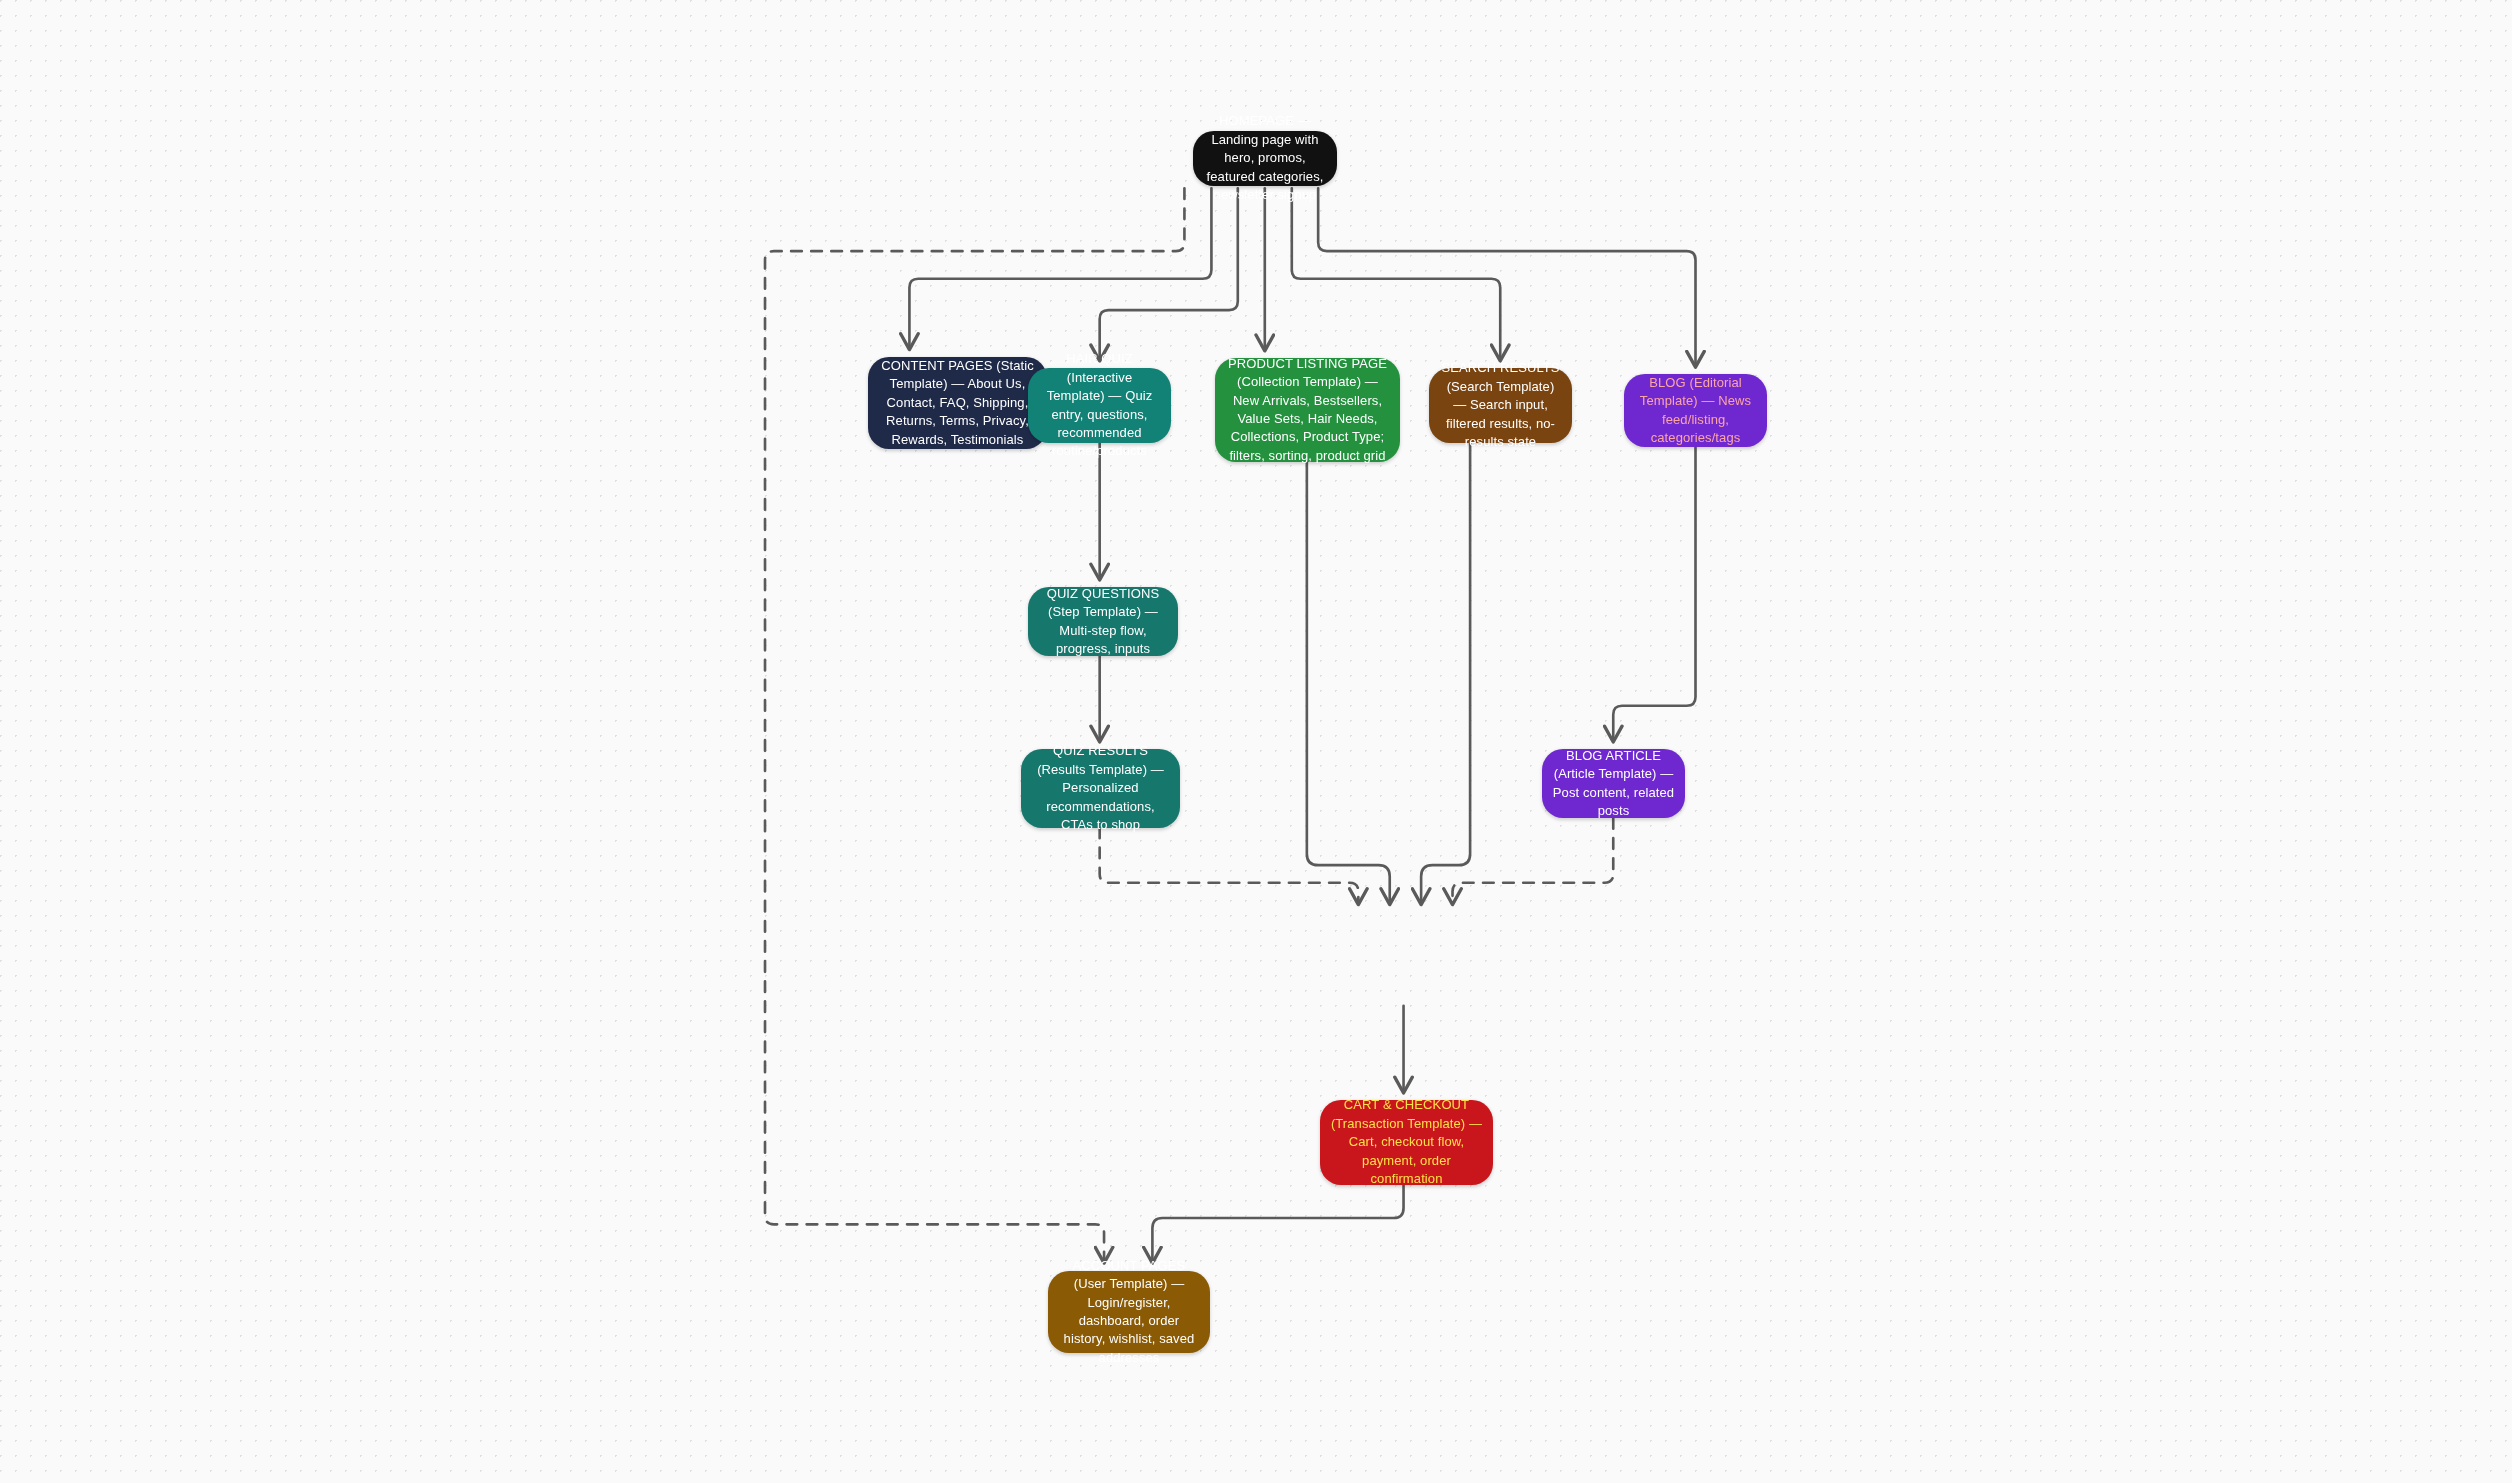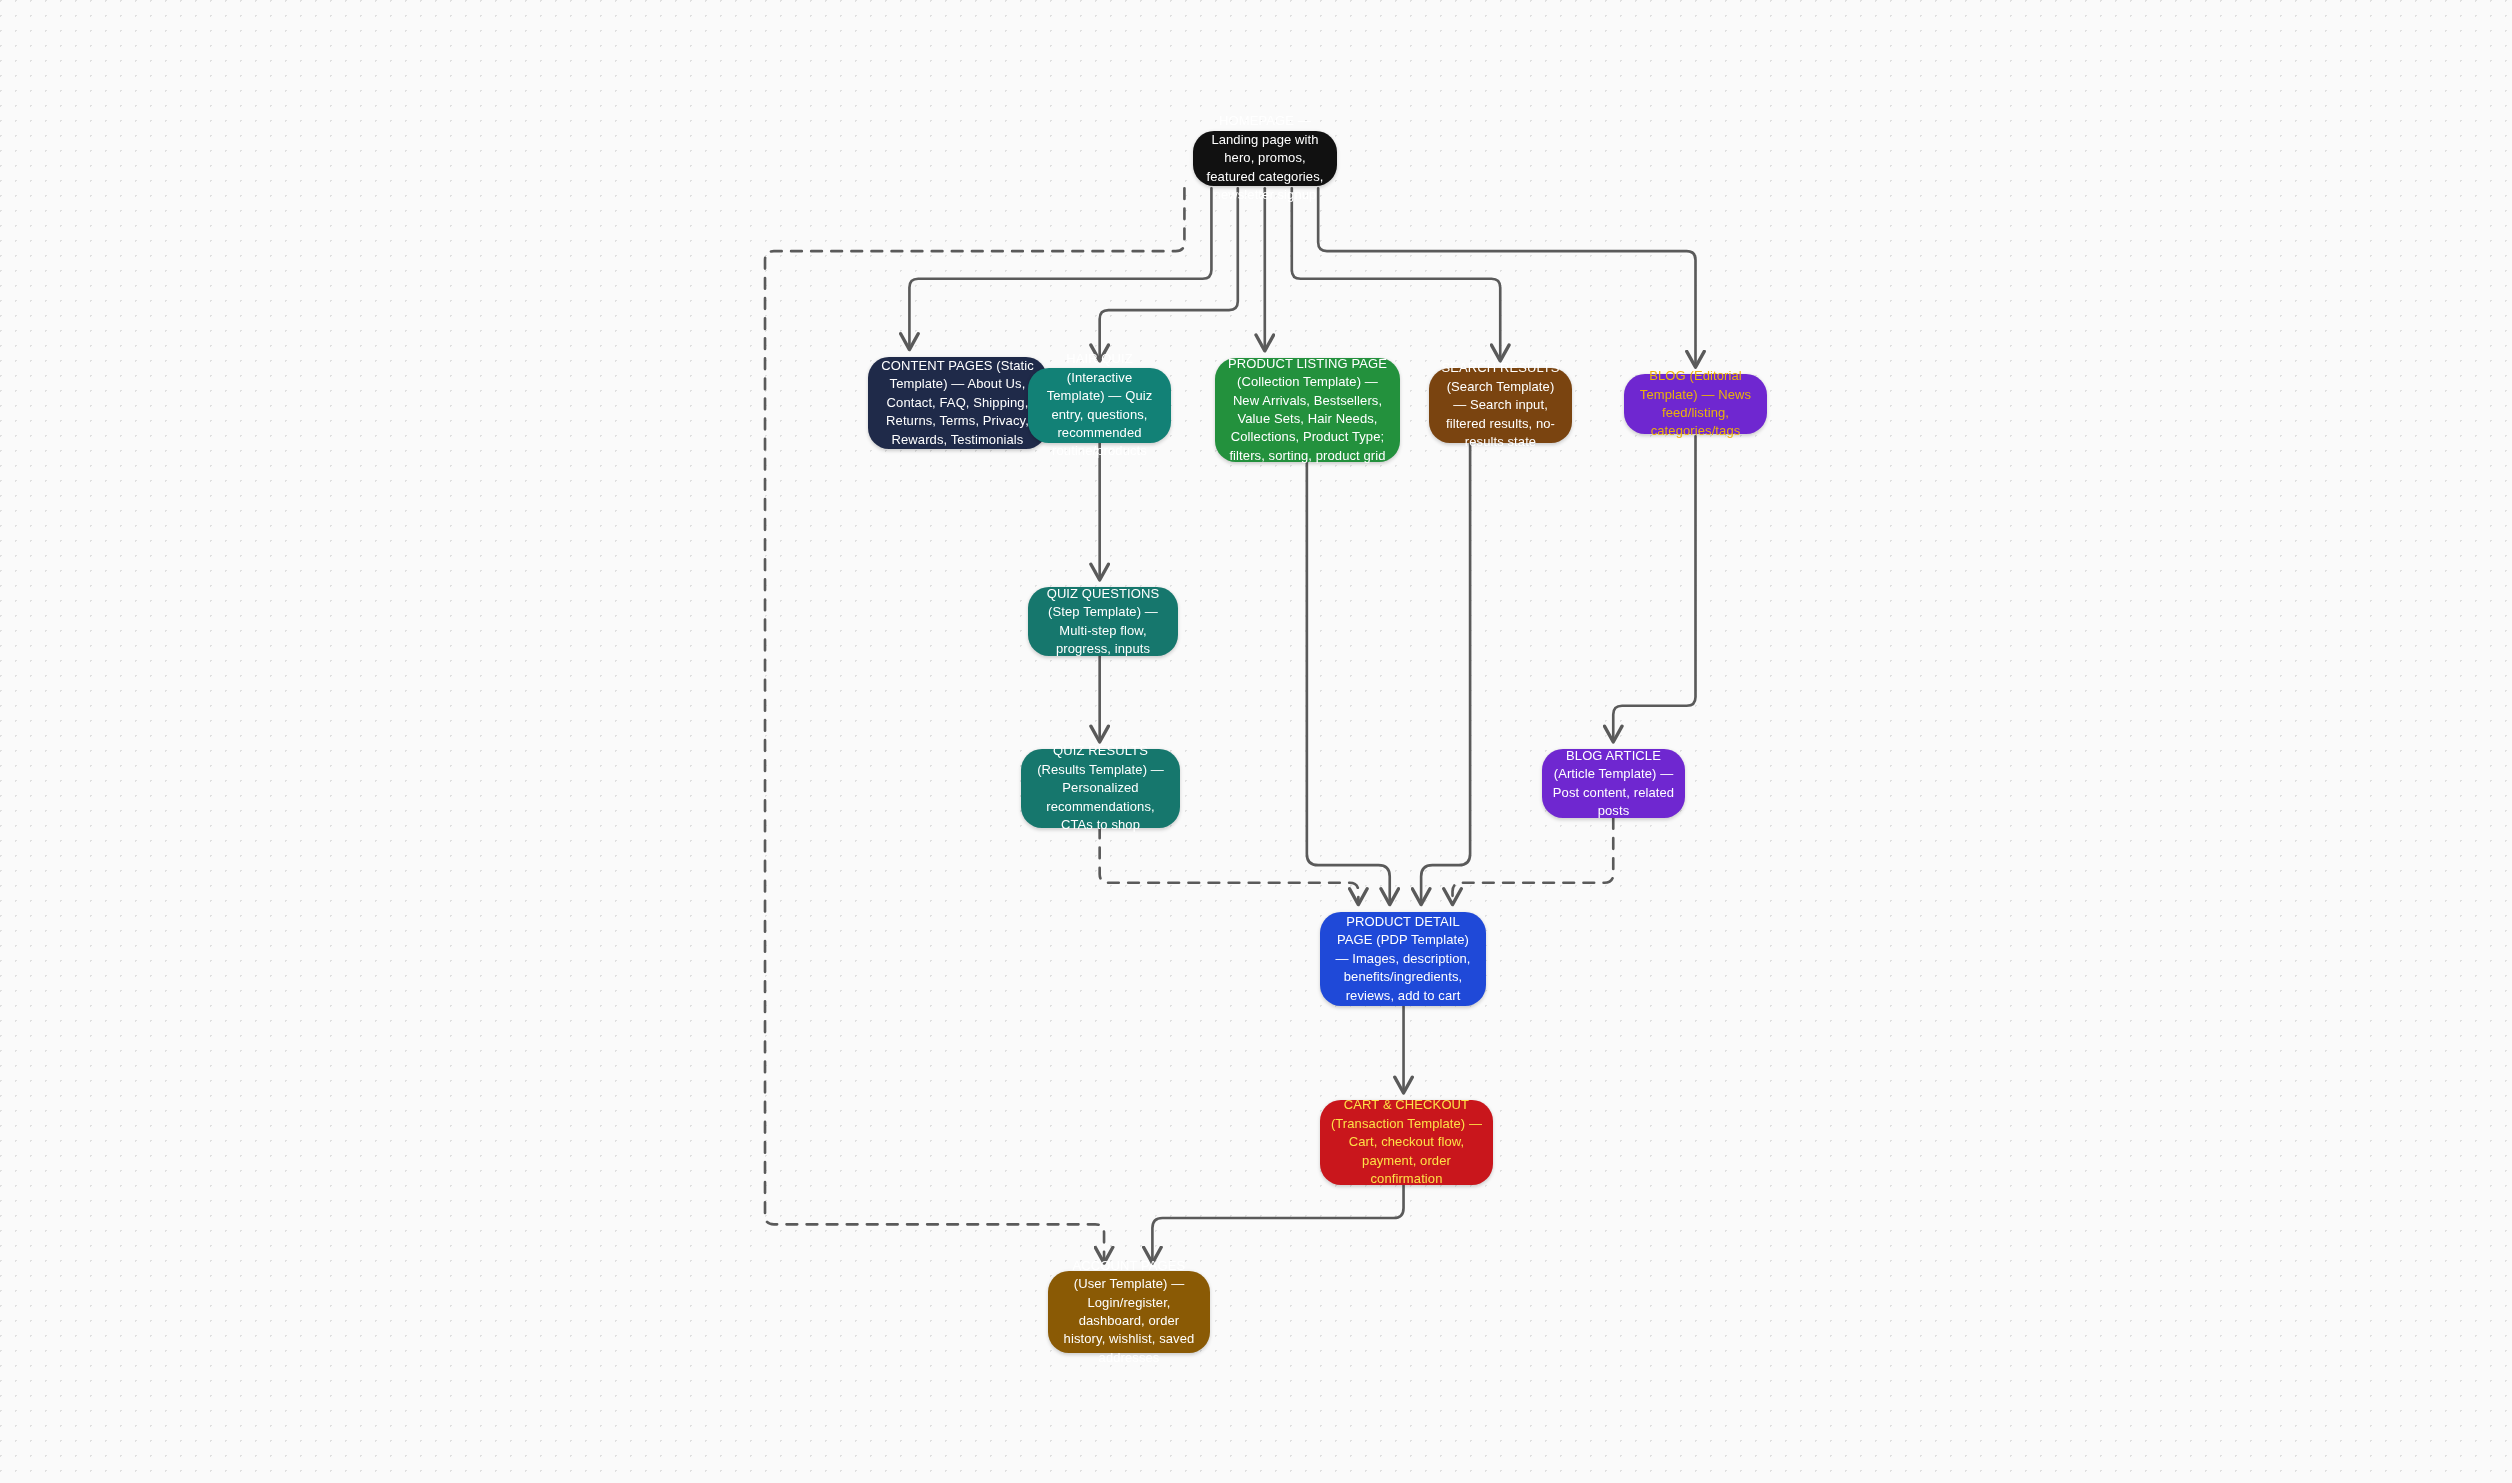--- a/index.html
+++ b/index.html
@@ -101,34 +101,31 @@
   </div>
   <div class="node" style="left: 1028px; top: 368px; width: 143px; height: 75px; background: rgb(18, 129, 118); color: rgb(255, 255, 255);">
     <span class="node-label">HAIR QUIZ (Interactive Template) — Quiz entry, questions, recommended routine/products</span>
   </div>
   <div class="node" style="left: 1215px; top: 358px; width: 185px; height: 104px; background: rgb(35, 145, 61); color: rgb(255, 255, 255);">
     <span class="node-label">PRODUCT LISTING PAGE (Collection Template) — New Arrivals, Bestsellers, Value Sets, Hair Needs, Collections, Product Type; filters, sorting, product grid</span>
   </div>
   <div class="node" style="left: 1429px; top: 368px; width: 143px; height: 75px; background: rgb(122, 68, 16); color: rgb(255, 255, 255);">
     <span class="node-label">SEARCH RESULTS (Search Template) — Search input, filtered results, no-results state</span>
   </div>
-  <div class="node" style="left: 1624px; top: 374px; width: 143px; height: 60px; background: rgb(111, 39, 208); color: #eab308;">
+  <div class="node" style="left: 1624px; top: 374px; width: 143px; height: 73px; background: rgb(111, 39, 208); color: #fca5a5;">
     <span class="node-label">BLOG (Editorial Template) — News feed/listing, categories/tags</span>
   </div>
   <div class="node" style="left: 1028px; top: 587px; width: 150px; height: 69px; background: rgb(22, 119, 109); color: #ffffff;">
     <span class="node-label">QUIZ QUESTIONS (Step Template) — Multi-step flow, progress, inputs</span>
   </div>
   <div class="node" style="left: 1021px; top: 749px; width: 159px; height: 79px; background: rgb(22, 119, 109); color: rgb(255, 255, 255);">
     <span class="node-label">QUIZ RESULTS (Results Template) — Personalized recommendations, CTAs to shop</span>
   </div>
   <div class="node" style="left: 1542px; top: 749px; width: 143px; height: 69px; background: rgb(111, 39, 208); color: rgb(255, 255, 255);">
     <span class="node-label">BLOG ARTICLE (Article Template) — Post content, related posts</span>
-  </div>
-  <div class="node" style="left: 1320px; top: 912px; width: 166px; height: 94px; background: rgb(31, 73, 216); color: rgb(255, 255, 255);">
-    <span class="node-label">PRODUCT DETAIL PAGE (PDP Template) — Images, description, benefits/ingredients, reviews, add to cart</span>
   </div>
   <div class="node" style="left: 1320px; top: 1100px; width: 173px; height: 85px; background: rgb(201, 22, 28); color: #fde047;">
     <span class="node-label">CART &amp; CHECKOUT (Transaction Template) — Cart, checkout flow, payment, order confirmation</span>
   </div>
   <div class="node" style="left: 1048px; top: 1271px; width: 162px; height: 82px; background: rgb(138, 90, 5); color: rgb(255, 255, 255);">
     <span class="node-label">ACCOUNT PAGES (User Template) — Login/register, dashboard, order history, wishlist, saved addresses</span>
   </div>
 
 </div>
 

